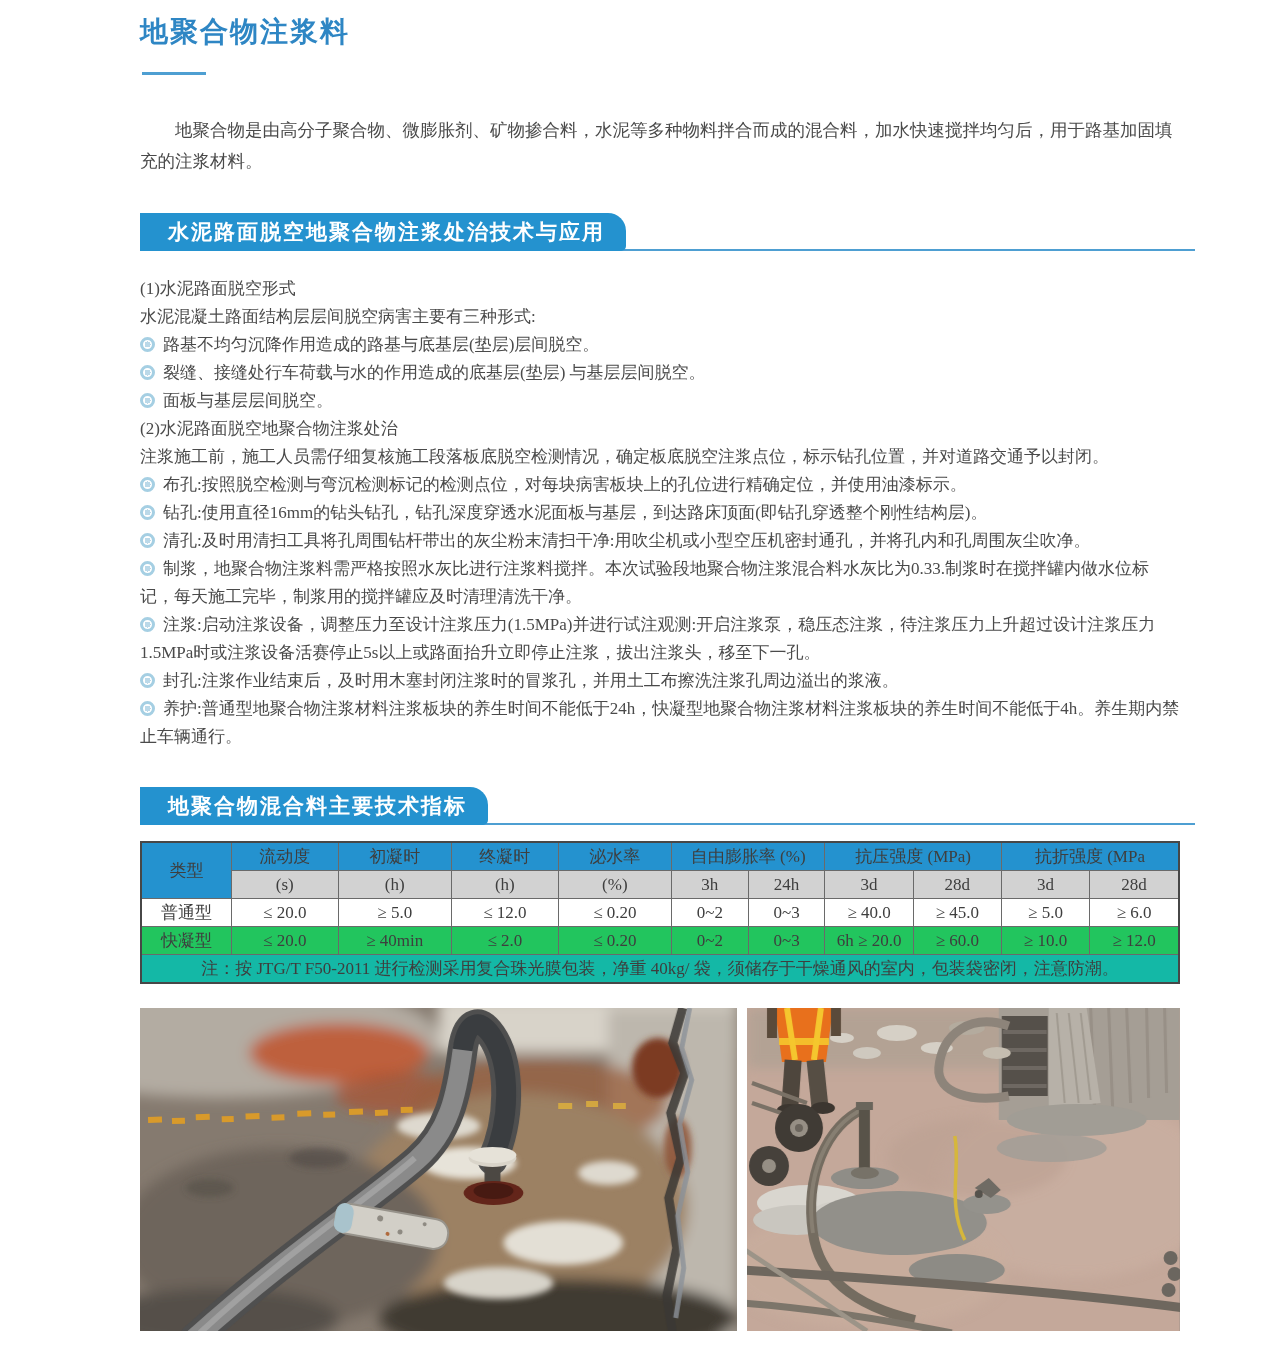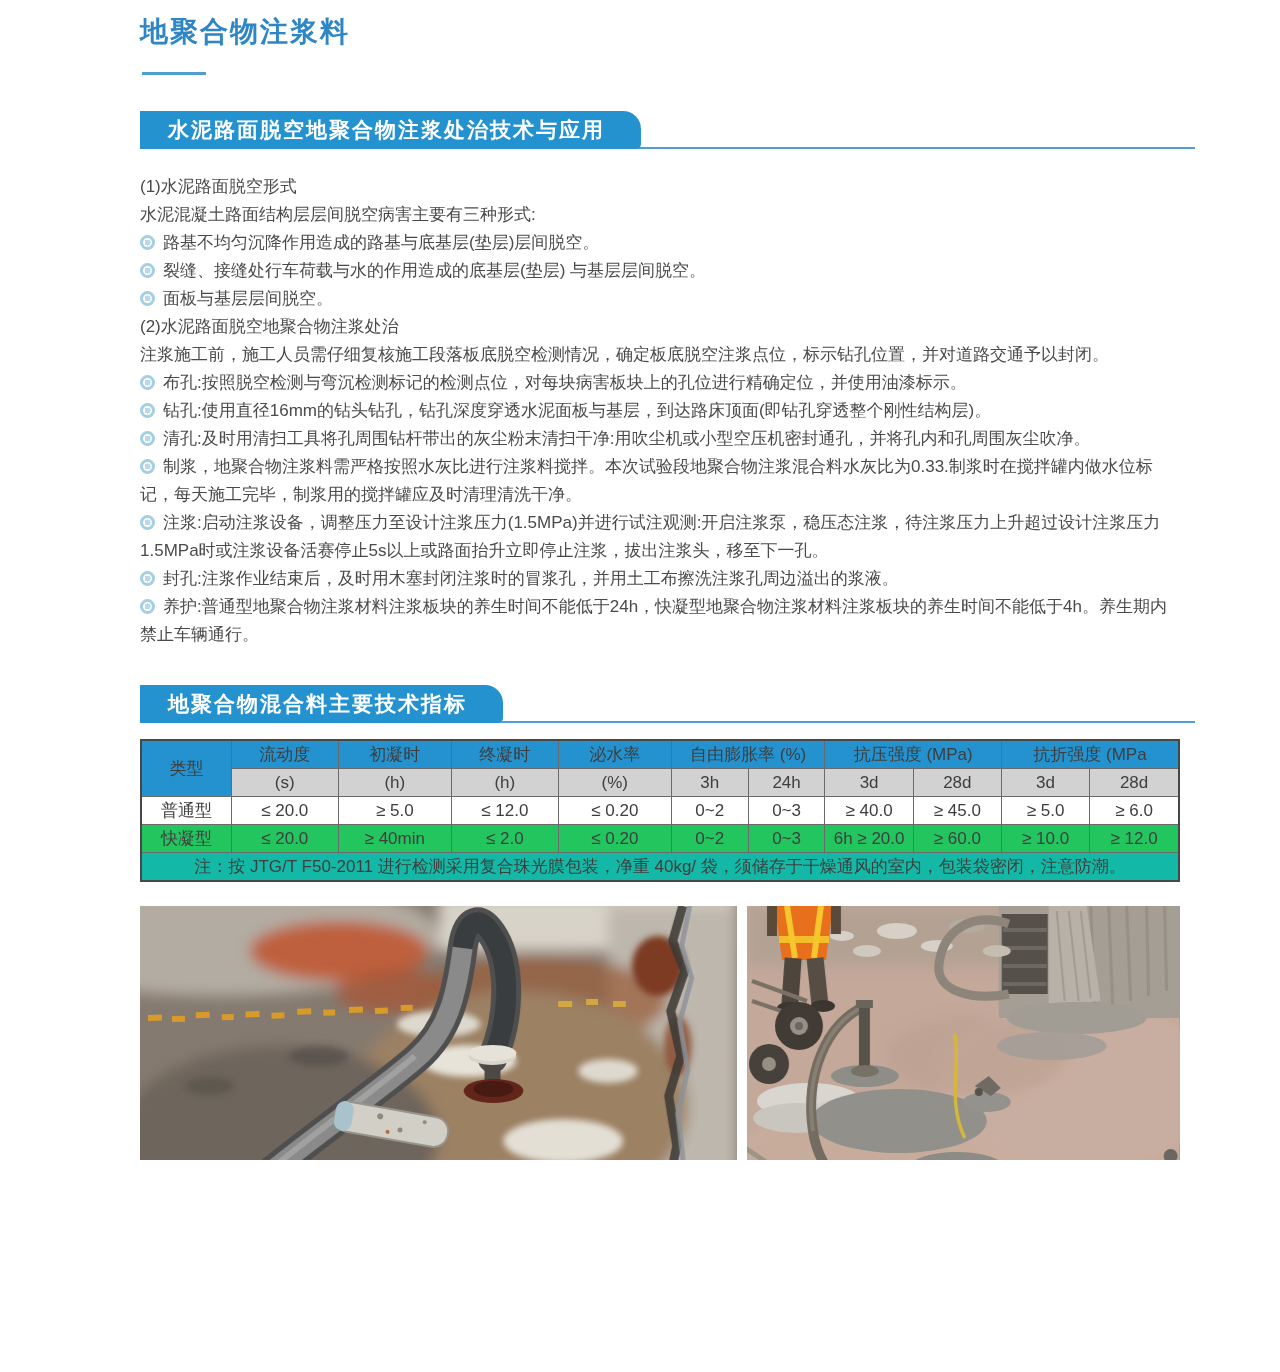--- a/index.html
+++ b/index.html
@@ -6,32 +6,32 @@
     --accent:#2492CF;
     --title-blue:#2E86C4;
     --underline-blue:#4E9FD2;
     --bullet-blue:#A5CFE3;
     --text:#4A4A4A;
     --table-text:#3E3E3E;
   }
   *{box-sizing:border-box;}
   html,body{margin:0;padding:0;background:#ffffff;}
   body{font-family:"Liberation Sans","DejaVu Sans",sans-serif;color:var(--text);}
-  .page{position:relative;width:1280px;height:1160px;margin:0 auto;background:#fff;overflow:hidden;
-        padding:14px 100px 0 140px;}
+  .page{position:relative;width:1280px;height:1372px;margin:0 auto;background:#fff;overflow:hidden;
+        padding:14px 100px 0 140px;font-family:Liberation Serif, serif;}
   
   .doc-title{margin:0;font-size:28px;line-height:36px;font-weight:bold;color:var(--title-blue);letter-spacing:2px;}
   .title-underline{width:64px;height:3px;background:var(--underline-blue);margin:22px 0 0 2px;}
   
   .intro{margin:40px 0 0 0;font-size:17.5px;line-height:31px;text-indent:2em;color:var(--text);}
   
   .banner-row{position:relative;margin-top:36px;height:38px;}
   .banner-row .banner-line{position:absolute;left:0;right:-15px;bottom:0;height:2px;background:var(--underline-blue);}
   .banner{position:absolute;left:0;top:0;bottom:0;background:var(--accent);color:#fff;font-size:21px;
-          font-weight:bold;letter-spacing:2px;display:flex;align-items:center;padding:0 36px 0 28px;
+          font-weight:bold;letter-spacing:2px;display:flex;align-items:center;padding:0 21px 0 28px;
           border-radius:0 18px 5px 0;}
   
   .body-block{margin-top:24px;}
   .body-block p{margin:0;font-size:17px;line-height:28px;color:var(--text);}
   .bullet{display:inline-block;width:15px;height:15px;border:3px solid var(--bullet-blue);border-radius:50%;
           margin-right:8px;vertical-align:-2px;
           background:radial-gradient(circle at 50% 50%, #BBD9E9 0 3px, #ffffff 3px 4.8px, rgba(255,255,255,0) 5px);}
   
   .table-wrap{margin-top:16px;}
   table.spec-table{border-collapse:collapse;table-layout:fixed;width:100%;border:2px solid #474747;}
@@ -50,20 +50,21 @@
   .photo-right{width:433px;}
 </style>
 </head>
 <body>
 
 <div class="page">
 
   <h1 class="doc-title">地聚合物注浆料</h1>
   <div class="title-underline"></div>
 
+  <p class="intro">地聚合物是由高分子聚合物、微膨胀剂、矿物掺合料，水泥等多种物料拌合而成的混合料，加水快速搅拌均匀后，用于路基加固填充的注浆材料。</p>
 
   <div class="banner-row">
     <div class="banner-line"></div>
     <div class="banner">水泥路面脱空地聚合物注浆处治技术与应用</div>
   </div>
 
   <div class="body-block">
       <p>(1)水泥路面脱空形式</p>
       <p>水泥混凝土路面结构层层间脱空病害主要有三种形式:</p>
       <p><span class="bullet"></span>路基不均匀沉降作用造成的路基与底基层(垫层)层间脱空。</p>

